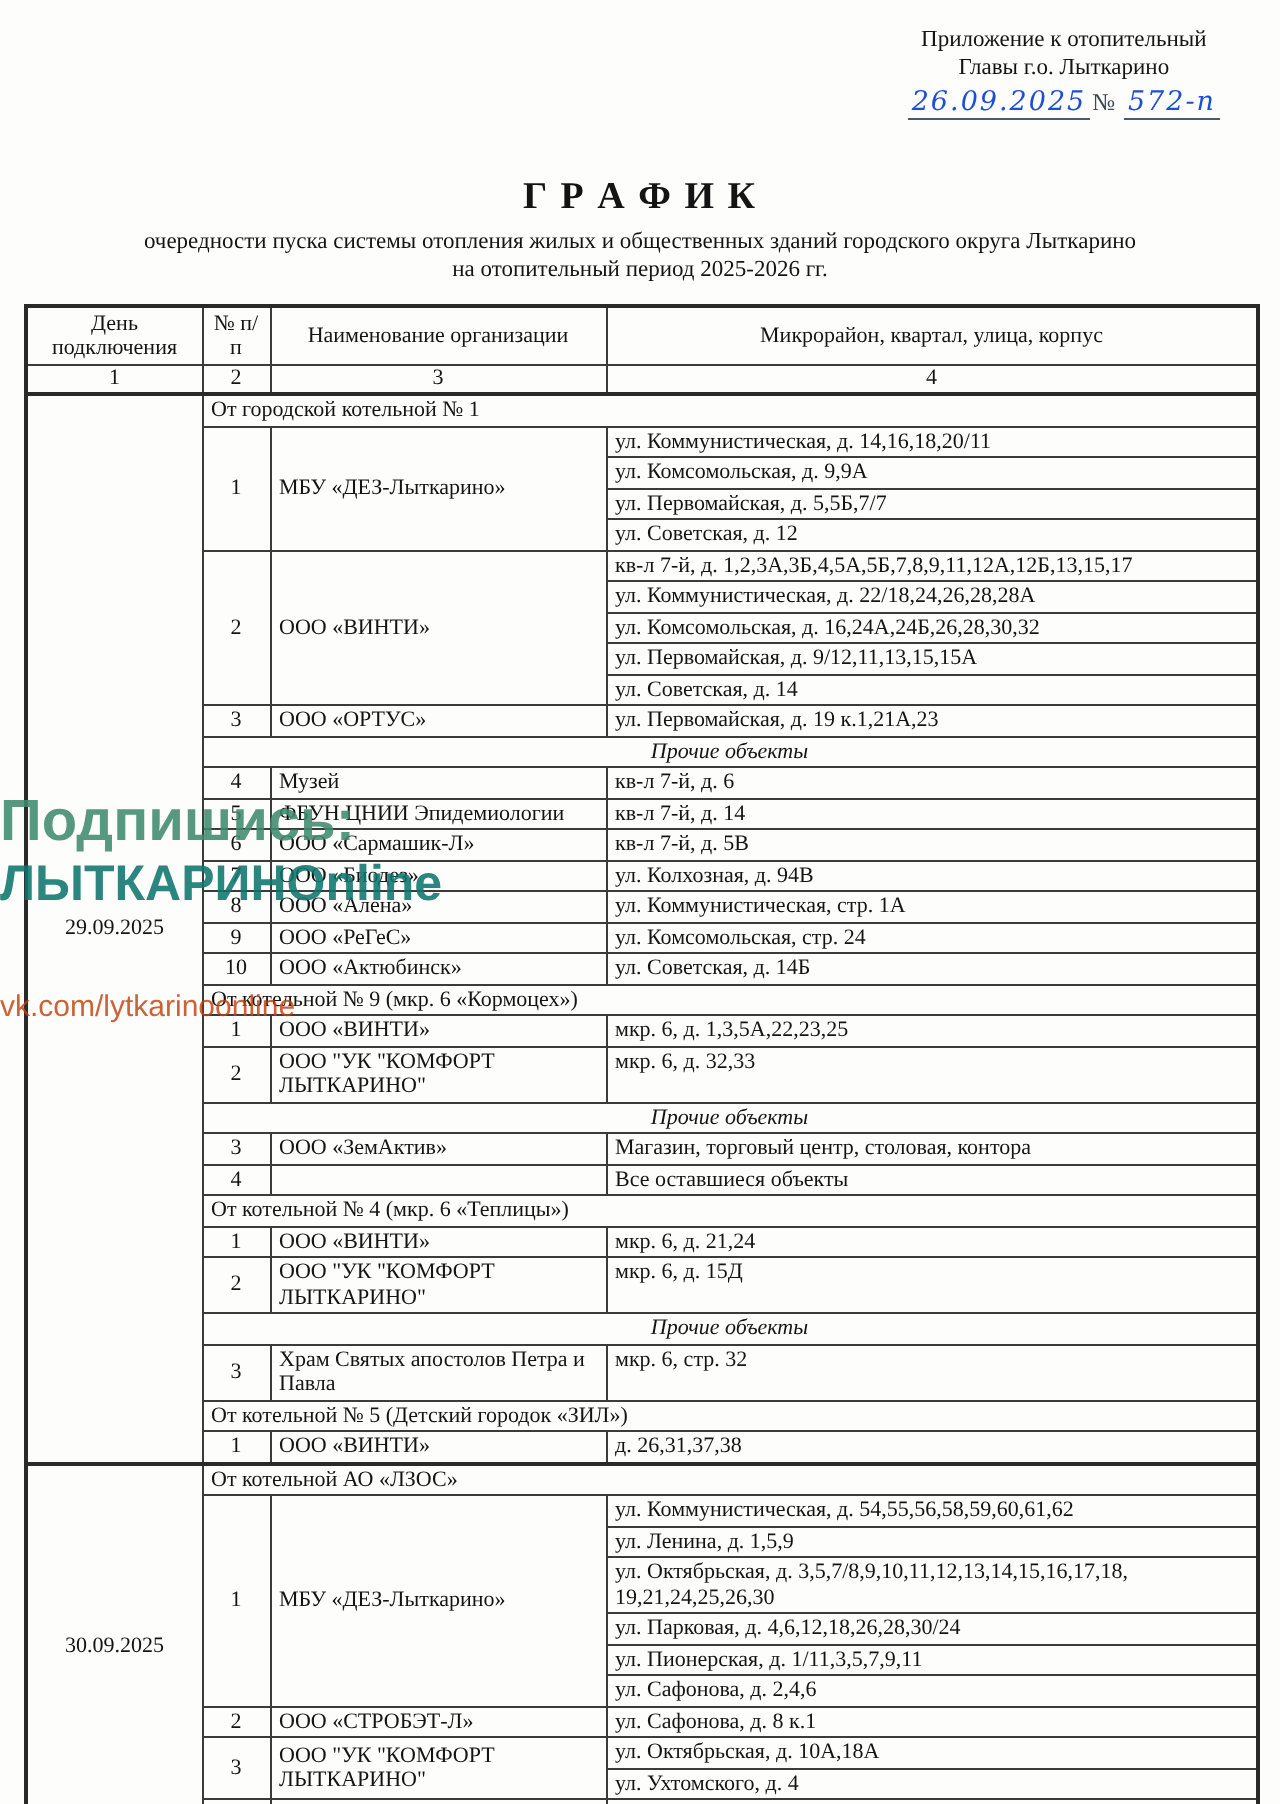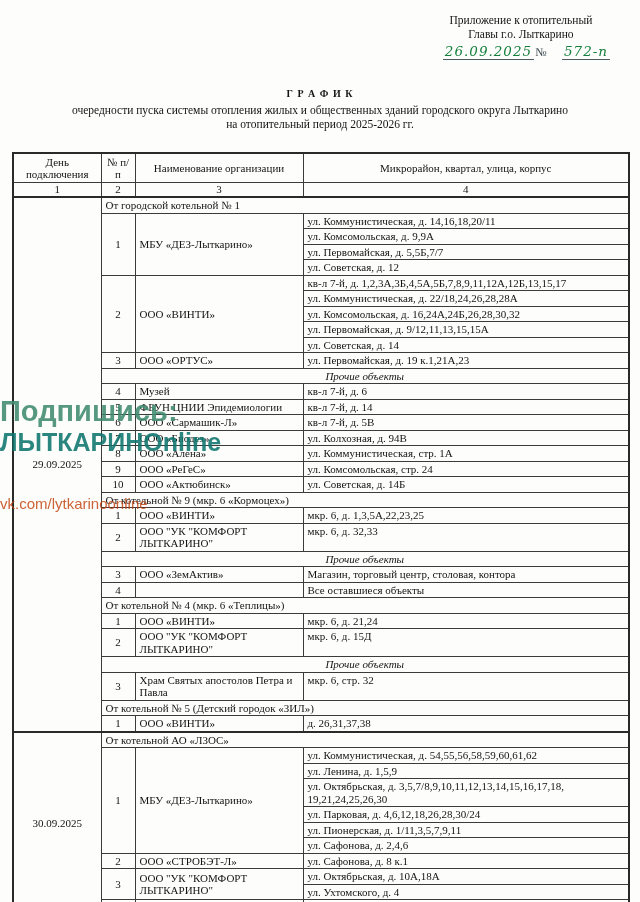--- a/index.html
+++ b/index.html
@@ -4,26 +4,26 @@
 <style>
   html,body { margin:0; padding:0; background:#ffffff; }
   .page {
     position:relative; width:640px; height:902px; overflow:hidden;
     background:#fdfdfb; font-family:"Liberation Serif", serif; color:#141414;
   }
   
   .annotation { position:absolute; top:13px; right:30px; text-align:center;
                 font-size:11.5px; line-height:14px; }
   .hw-line { margin-top:3px; font-size:13.5px; }
-  .hw { font-family:"DejaVu Serif", serif; font-style:italic; color:#15803d;
-        letter-spacing:1px; border-bottom:1.3px solid #4c5b64; padding:0 2px;margin-left:11px; }
+  .hw { font-family:"DejaVu Serif", serif; font-style:italic; color:#1d4ed8;
+        letter-spacing:1px; border-bottom:1.3px solid #4c5b64; padding:0 2px; }
   .numsign { color:#3c4a52; font-style:normal; font-size:12px; padding:0 1px; }
   
   .title-block { position:absolute; top:88px; left:0; right:0; text-align:center; }
-  .doc-title { font-weight:bold; font-size:10px; letter-spacing:1px; margin-bottom:4px; }
+  .doc-title { font-weight:bold; font-size:19px; letter-spacing:1px; margin-bottom:4px; }
   .doc-subtitle { font-size:11.5px; line-height:14px; }
   
   table.schedule { position:absolute; top:152px; left:12px; width:616px;
     border-collapse:collapse; table-layout:fixed; font-size:11px;
     border:2px solid #2a2a2a; }
   .schedule th, .schedule td { border:1px solid #3b3b3b; padding:1px 4px;
     line-height:12.5px; font-weight:normal; overflow:hidden; }
   .head-row th { height:26px; text-align:center; vertical-align:middle; }
   .colnums td { text-align:center; height:11px; line-height:11px;
     border-bottom:2px solid #2a2a2a; }

